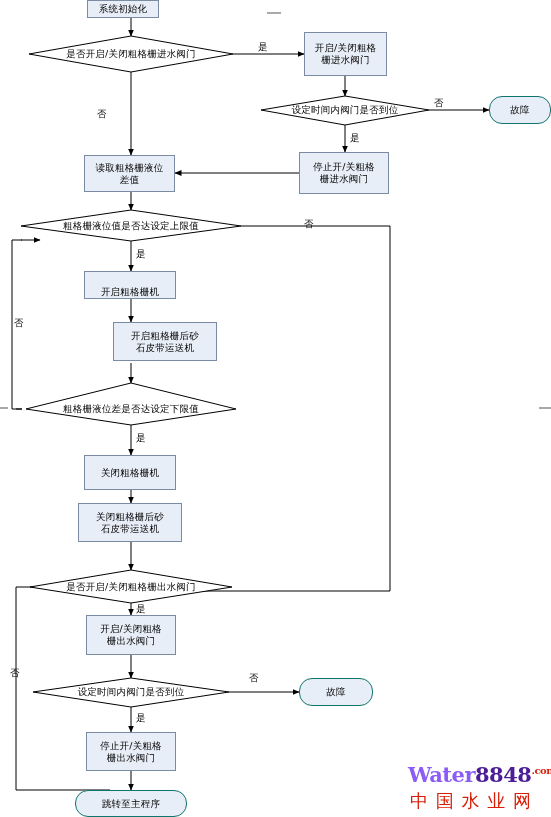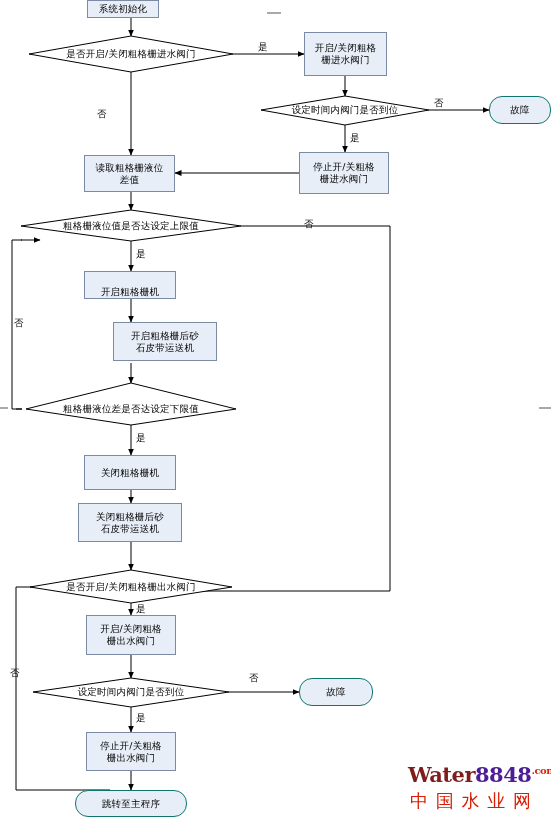--- a/index.html
+++ b/index.html
@@ -64,21 +64,21 @@
     font-weight: bold;
     font-size: 21px;
     letter-spacing: -0.5px;
   }
   .wm-cn {
     font-family: "DejaVu Sans", "Liberation Sans", sans-serif;
     font-size: 18px;
     color: #d81e06;
     letter-spacing: 1px;
   }
-  .wm-blue { color: #7f1d1d; }
+  .wm-blue { color: #8b5cf6; }
   .wm-red { color: #4c1d95; }
   .wm-dom { font-size: 10px; color: #d81e06; vertical-align: super; }
 </style>
 </head>
 <body>
 
 <svg id="flow" viewBox="0 0 551 817">
   <defs>
     <marker id="ah" markerWidth="8" markerHeight="8" refX="6.5" refY="3" orient="auto" markerUnits="userSpaceOnUse">
       <path d="M0,0 L7,3 L0,6 z" fill="#000"></path>

